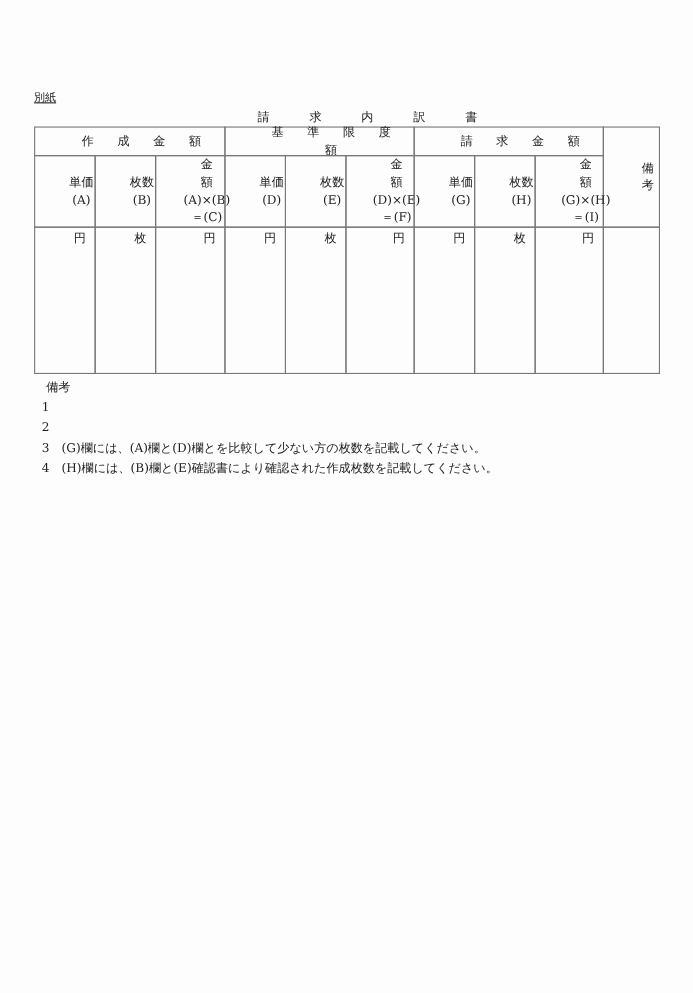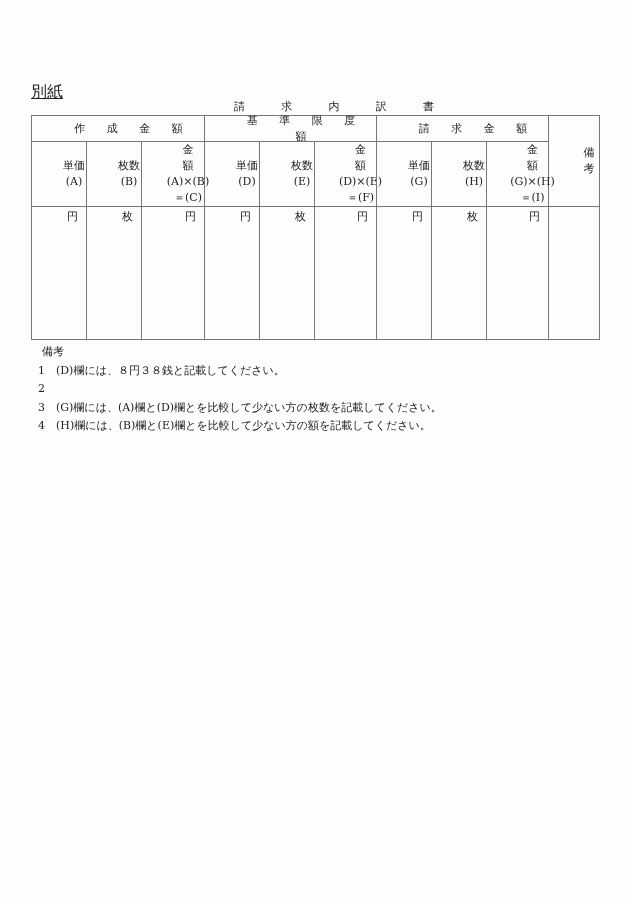--- a/index.html
+++ b/index.html
@@ -1,21 +1,21 @@
 <!DOCTYPE html>
 <html><head>
 <meta charset="utf-8">
 <style>
   html, body { margin: 0; padding: 0; background: #fdfdfd; }
   body {
     width: 630px; height: 903px; position: relative; overflow: hidden;
     font-family: "DejaVu Serif", "Liberation Serif", serif;
     color: #222; font-size: 11px;
   }
-  .attach-label { position: absolute; left: 31px; top: 82px; font-size: 16px; text-decoration: underline; }
+  .attach-label { position: absolute; left: 31px; top: 82px; font-size: 10px; text-decoration: underline; }
   .doc-title {
     position: absolute; left: 204px; top: 99px; width: 230px;
     display: flex; justify-content: space-between; font-size: 11px;
     padding-left: 30px; box-sizing: border-box;
   }
   .grid { position: absolute; left: 31px; top: 115px; width: 569px; height: 225px; }
   .cell {
     position: absolute; box-sizing: border-box; border: 1px solid #777;
     display: flex; align-items: center; justify-content: center; text-align: center;
     line-height: 16px; font-size: 11px; padding-left: 30px;
@@ -96,26 +96,25 @@
   <div class="cell unit" style="left:345px;top:91px;width:56px;height:134px;">円</div>
   <div class="cell unit" style="left:400px;top:91px;width:56px;height:134px;">枚</div>
   <div class="cell unit" style="left:455px;top:91px;width:63px;height:134px;">円</div>
   <div class="cell unit" style="left:517px;top:91px;width:52px;height:134px;"></div>
 </div>
 
 <div class="notes">
   <div class="hd">備考</div>
   <div class="note-row">
     <span class="note-num">1</span>
-    <span>(D)欄には、８円３８銭と記載してください。</span>
   </div>
   <div class="note-row">
     <span class="note-num">2</span>
   </div>
   <div class="note-row">
     <span class="note-num">3</span>
     <span>(G)欄には、(A)欄と(D)欄とを比較して少ない方の枚数を記載してください。</span>
   </div>
   <div class="note-row">
     <span class="note-num">4</span>
-    <span>(H)欄には、(B)欄と(E)欄とを比較して少ない方の額を記載してください。</span>
+    <span>(H)欄には、(B)欄と(E)確認書により確認された作成枚数を記載してください。</span>
   </div>
 </div>
 
 </body></html>

